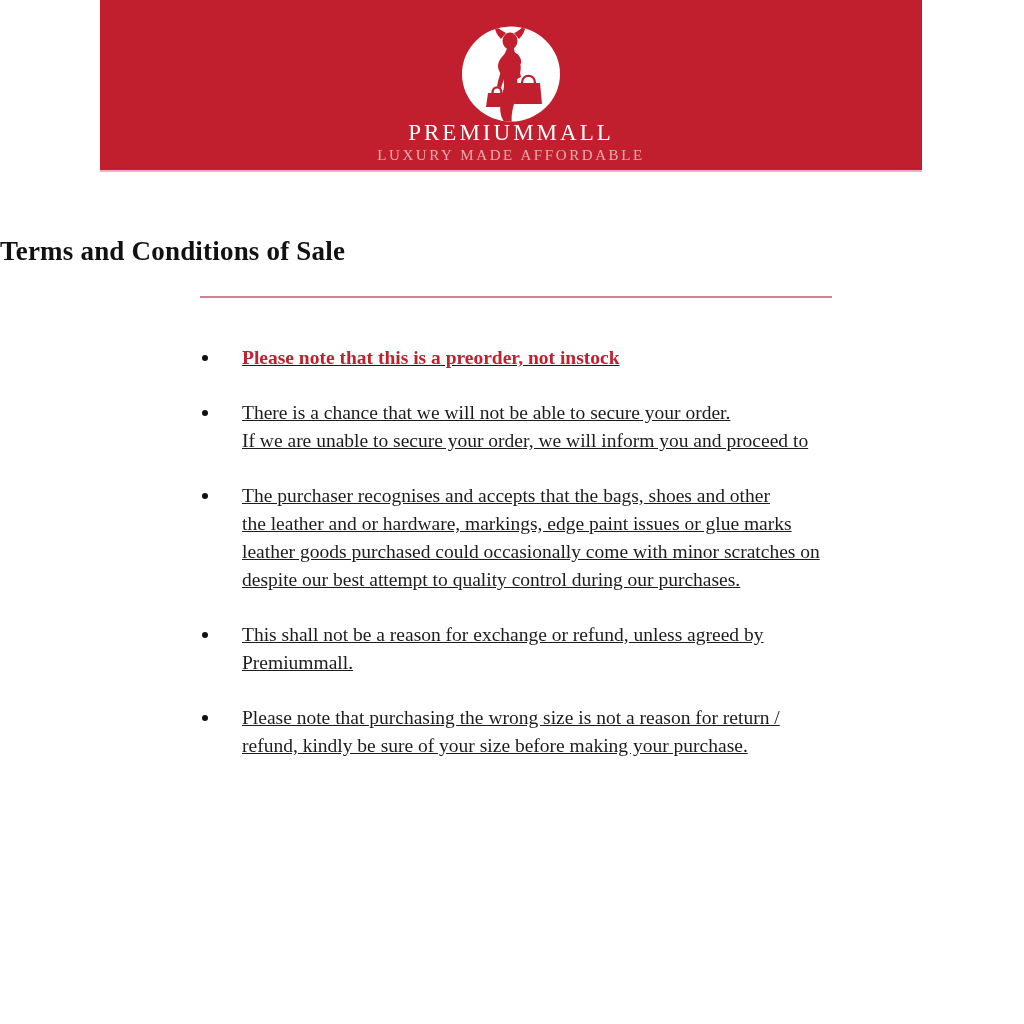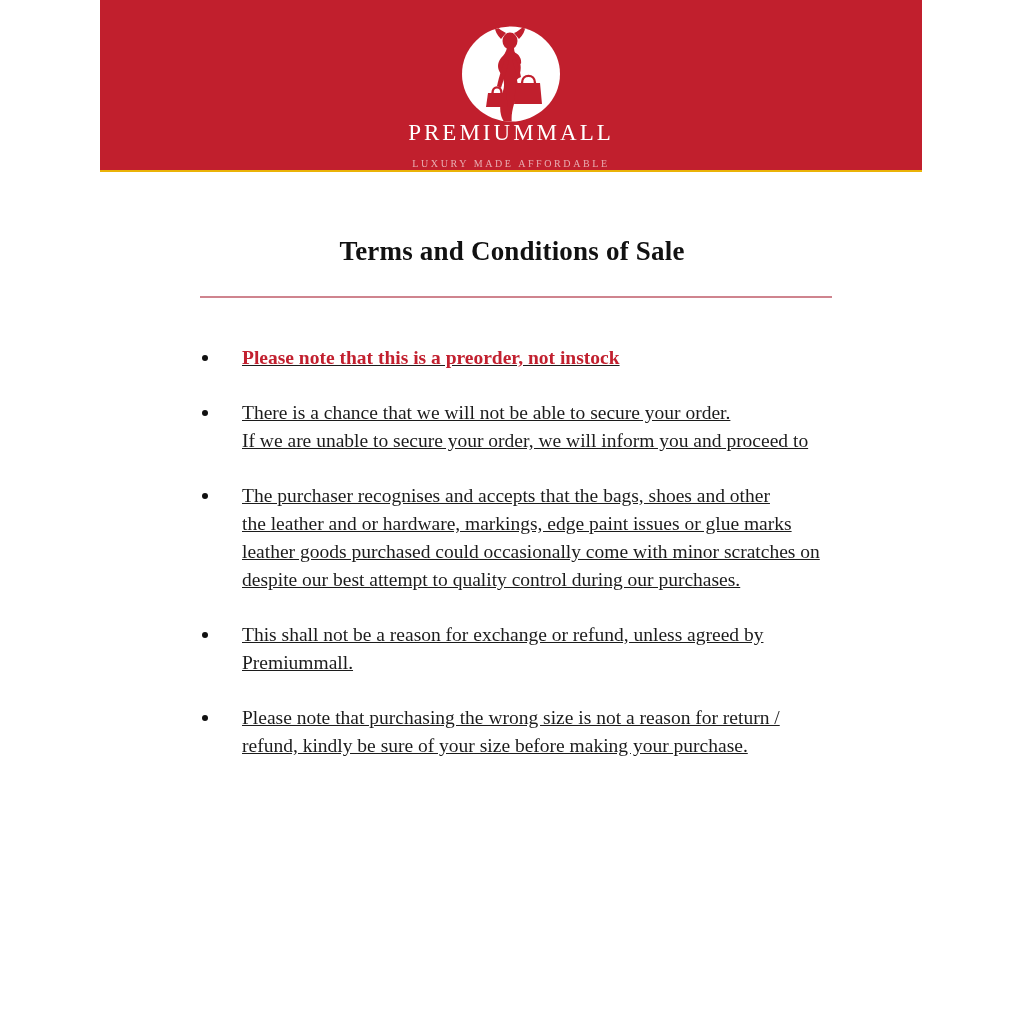--- a/index.html
+++ b/index.html
@@ -12,34 +12,34 @@
   html,body{margin:0;padding:0;}
   body{
     width:1024px;height:1024px;background:#ffffff;position:relative;
     font-family:"Liberation Serif","DejaVu Serif",serif;
     overflow:hidden;
   }
   .banner{
     position:absolute;left:100px;top:0;width:822px;height:172px;
     background:var(--banner-red);
     display:flex;flex-direction:column;align-items:center;
-    border-bottom:2px solid #eab308;
+    border-bottom:2px solid #f9a8d4;
     box-sizing:border-box;
   }
   .logo{margin-top:26px;line-height:0;}
   .brand{
     margin-top:-6px;color:#ffffff;font-size:23px;letter-spacing:3px;
     font-weight:400;white-space:nowrap;
   }
   .tagline{
-    margin-top:12px;color:var(--tagline-white);font-size:10px;letter-spacing:2.6px;
+    margin-top:1px;color:var(--tagline-white);font-size:15px;letter-spacing:2.6px;
     white-space:nowrap;
   }
   .title{
-    position:absolute;top:236px;left:0;right:0;margin:0;text-align:center;
+    position:absolute;top:236px;left:0;right:0;margin:0;
     font-size:27px;font-weight:bold;color:#111111;letter-spacing:0.2px;
   }
   .rule{
     position:absolute;top:296px;left:200px;width:632px;height:2px;
     background:var(--rule-pink);opacity:0.85;
   }
   .terms{
     position:absolute;top:344px;left:200px;width:690px;
     list-style:none;margin:0;padding:0;
   }

